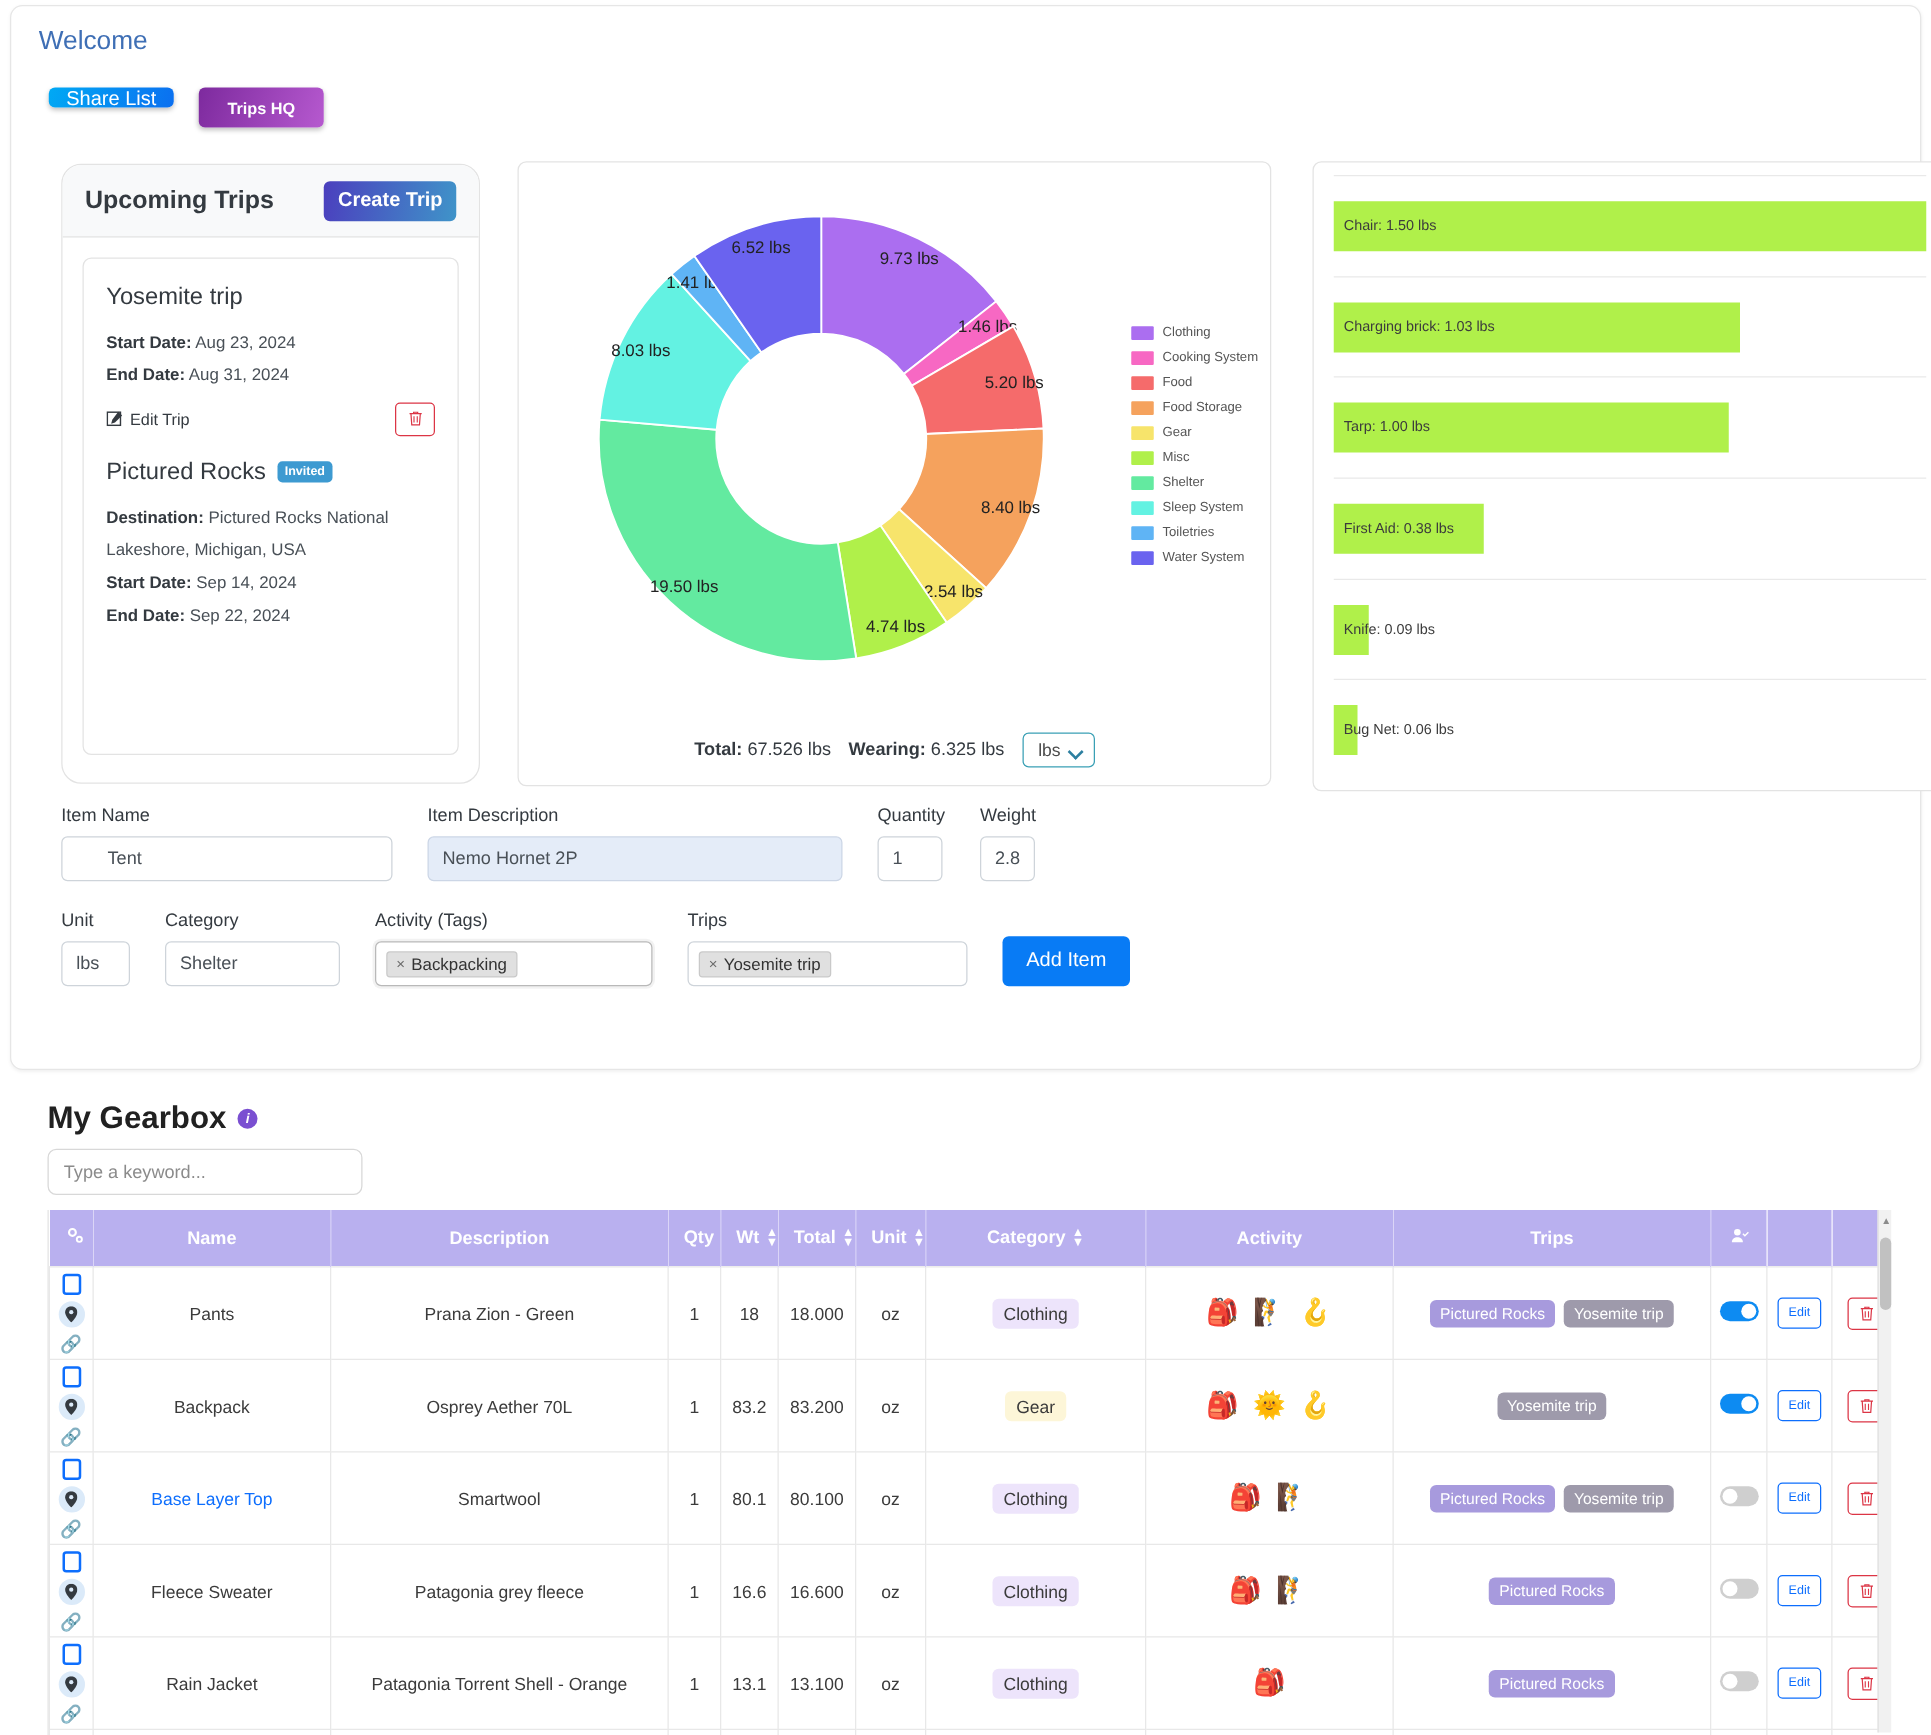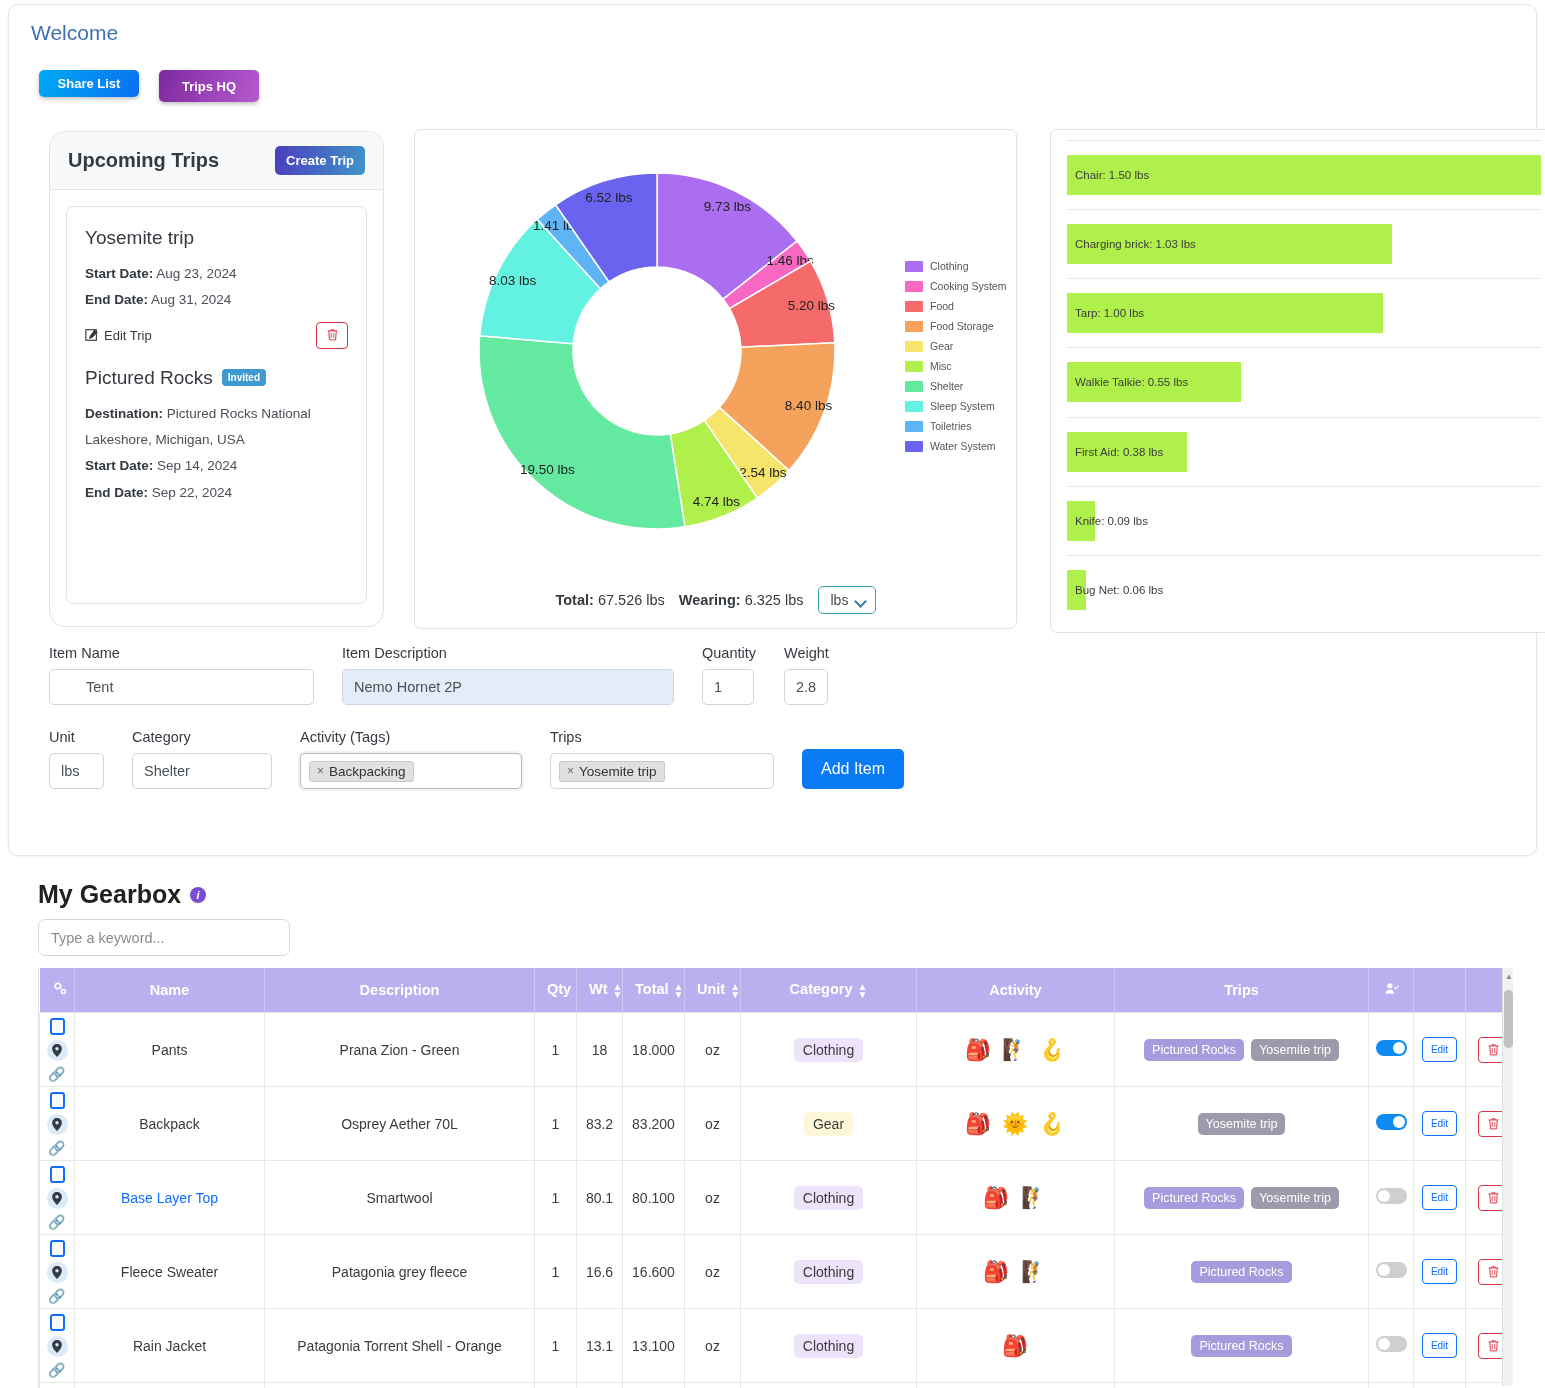--- a/index.html
+++ b/index.html
@@ -15,22 +15,22 @@
     position:absolute; left:8px; top:4px; width:1529px; height:852px;
     background:#fff; border:1px solid #e6e6e6; border-radius:10px;
     box-shadow:0 1px 3px rgba(0,0,0,.06);
   }
   .welcome {
     position:absolute; left:22px; top:16px;
     font-size:21px; color:#3f6fb5; font-weight:400;
   }
   .btn-row { position:absolute; left:30px; top:65px; display:flex; gap:20px; }
   .btn-share {
-    width:100px; height:27px; border:none; border-radius:5px; color:#fff;
-    font-size:13px; font-weight:bold; cursor:pointer;
+    width:100px; height:16px; border:none; border-radius:5px; color:#fff;
+    font-size:16px; font-weight:normal; cursor:pointer;
     background:linear-gradient(110deg,#00a9f4 0%,#0b6ff0 100%);
     box-shadow:0 2px 4px rgba(0,0,0,.25);
   }
   .btn-trips {
     width:100px; height:32px; border:none; border-radius:5px; color:#fff;
     font-size:13px; font-weight:bold; cursor:pointer;
     background:linear-gradient(110deg,#7d2a9e 0%,#b659cf 100%);
     box-shadow:0 2px 4px rgba(0,0,0,.25);
   }
 
@@ -38,21 +38,21 @@
   .trips-panel {
     position:absolute; left:40px; top:126px; width:335px; height:496px;
     border:1px solid #e3e3e3; border-radius:16px; background:#fff; overflow:hidden;
   }
   .trips-head {
     height:58px; background:#f8f9fa; border-bottom:1px solid #e3e3e3;
     display:flex; align-items:center; justify-content:space-between; padding:0 18px;
   }
   .trips-head h2 { margin:0; font-size:20px; font-weight:600; color:#343a40; }
   .create-trip {
-    border:none; border-radius:5px; color:#fff; font-size:13px; font-weight:bold;
+    border:none; border-radius:5px; color:#fff; font-size:16px; font-weight:bold;
     padding:7px 11px; cursor:pointer;
     background:linear-gradient(100deg,#4b3fbe 0%,#3f94c9 100%);
   }
   .trips-inner {
     margin:16px; border:1px solid #e3e3e3; border-radius:7px; padding:16px 18px;
     height:398px;
   }
   .trip-title { font-size:19px; color:#343a40; margin:4px 0 12px; font-weight:400; }
   .trip-title.with-badge { display:flex; align-items:center; gap:9px; }
   .badge-invited {
@@ -401,24 +401,20 @@
           <div class="bar-fill" style="width: 100%; background: rgb(176, 240, 74);"></div>
           <span class="bar-label">Chair: 1.50 lbs</span>
         </div>
         <div class="bar-row">
           <div class="bar-fill" style="width: 68.6667%; background: rgb(176, 240, 74);"></div>
           <span class="bar-label">Charging brick: 1.03 lbs</span>
         </div>
         <div class="bar-row">
           <div class="bar-fill" style="width: 66.6667%; background: rgb(176, 240, 74);"></div>
           <span class="bar-label">Tarp: 1.00 lbs</span>
-        </div>
-        <div class="bar-row">
-          <div class="bar-fill" style="width: 36.6667%; background: rgb(176, 240, 74);"></div>
-          <span class="bar-label">Walkie Talkie: 0.55 lbs</span>
         </div>
         <div class="bar-row">
           <div class="bar-fill" style="width: 25.3333%; background: rgb(176, 240, 74);"></div>
           <span class="bar-label">First Aid: 0.38 lbs</span>
         </div>
         <div class="bar-row">
           <div class="bar-fill" style="width: 6%; background: rgb(176, 240, 74);"></div>
           <span class="bar-label">Knife: 0.09 lbs</span>
         </div>
         <div class="bar-row">

